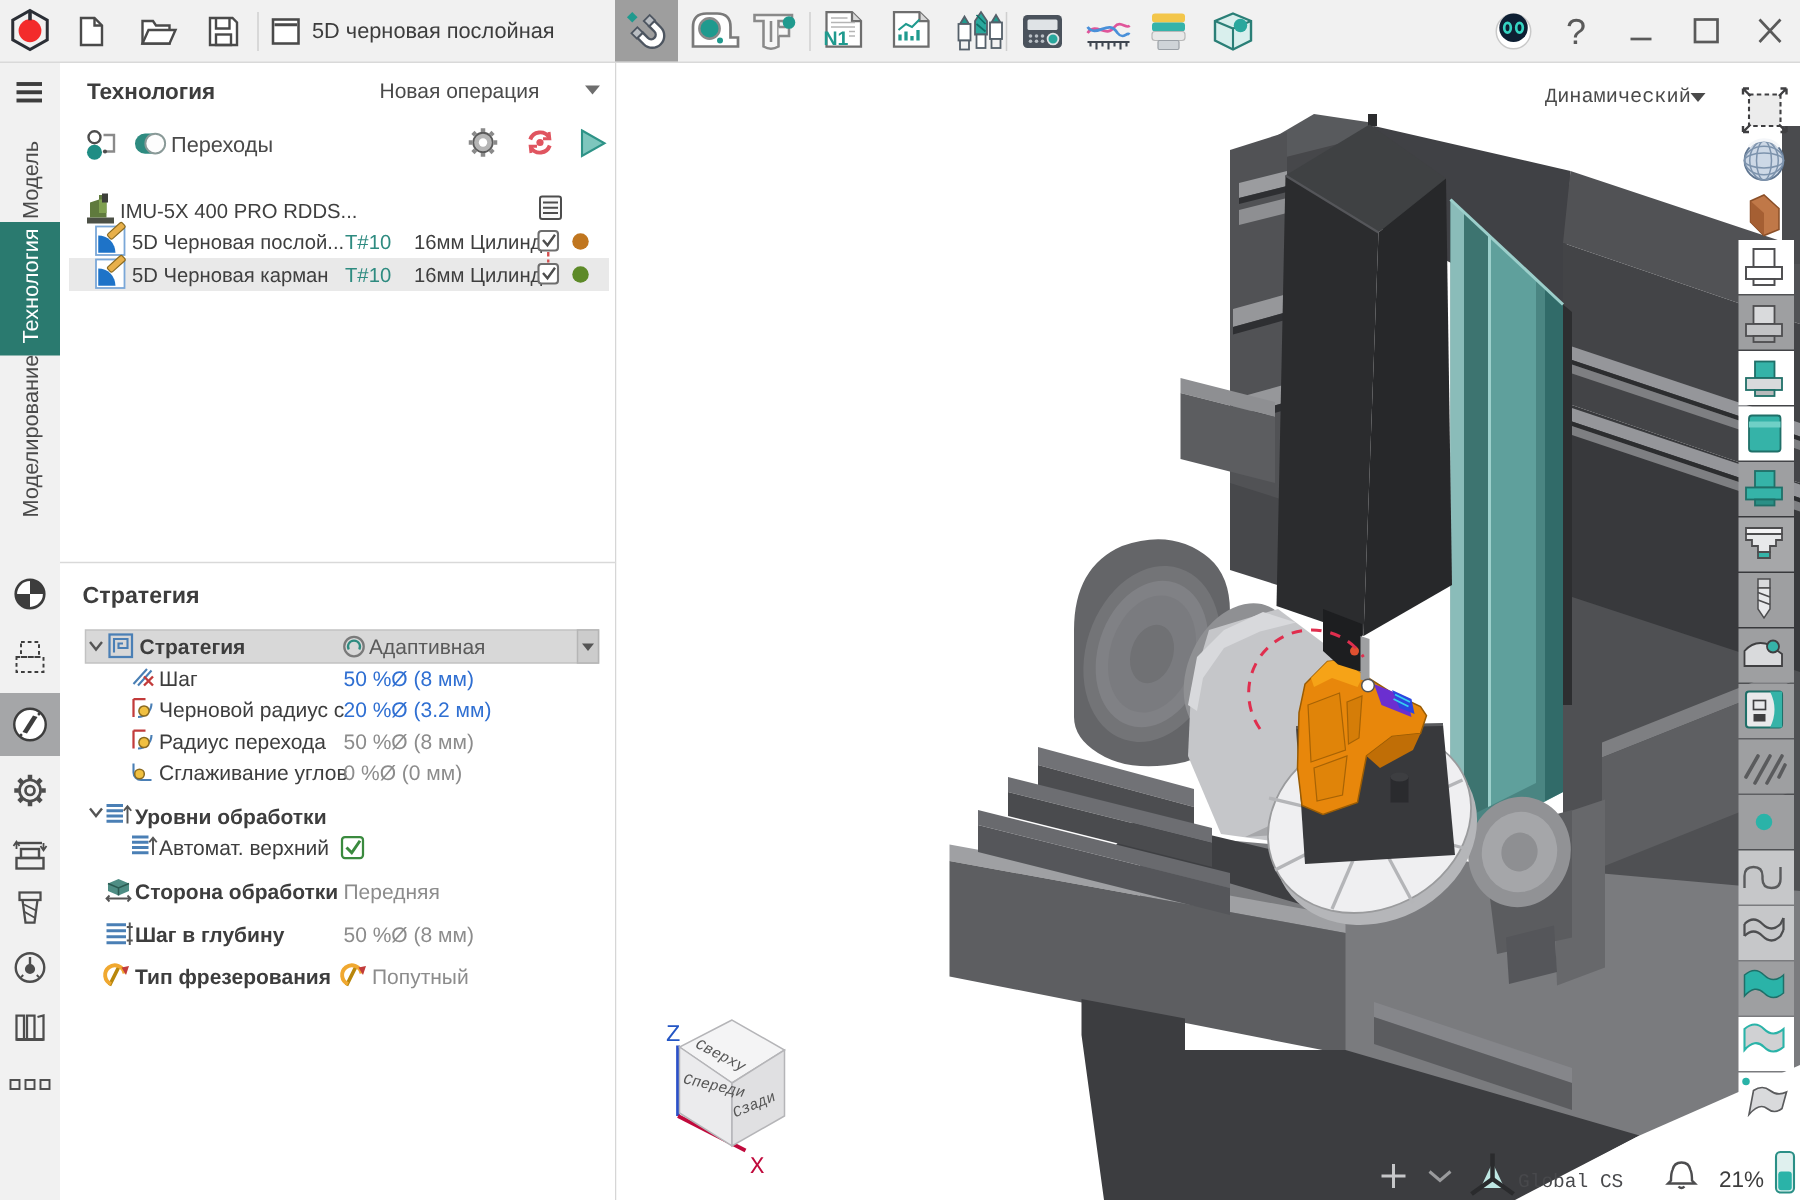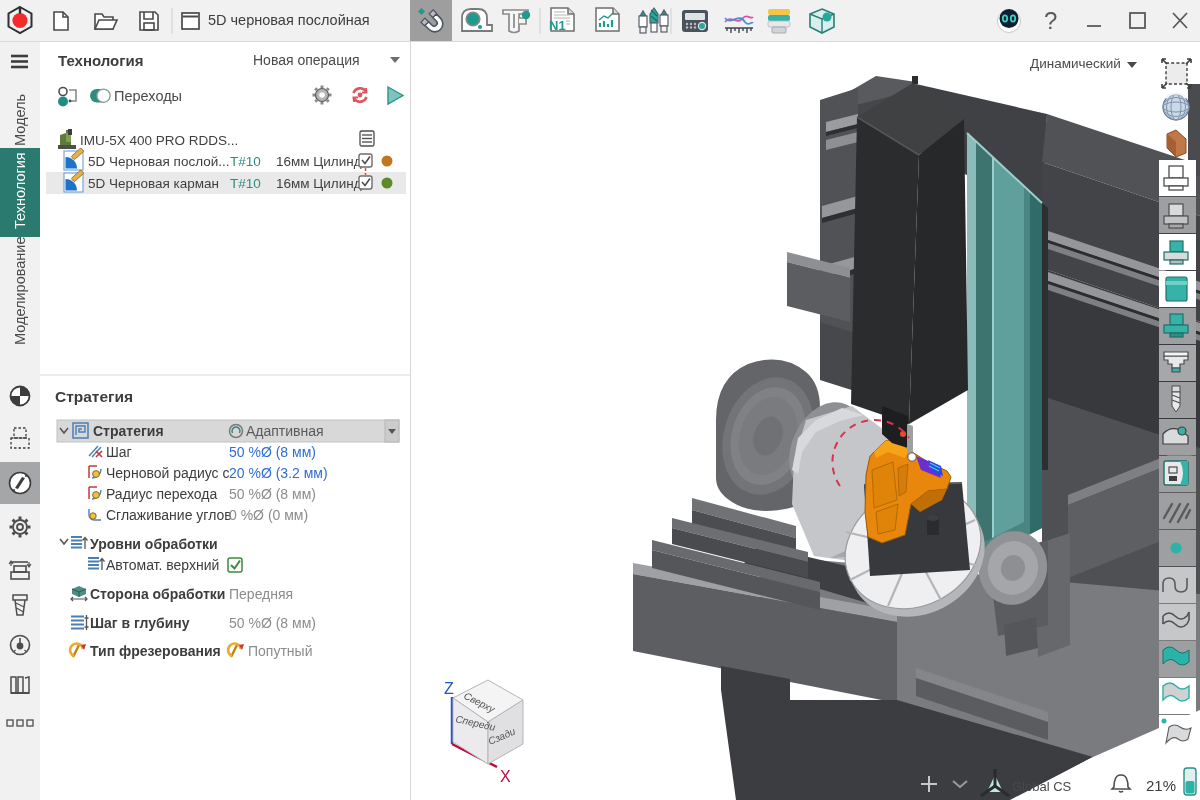--- a/index.html
+++ b/index.html
@@ -420,21 +420,21 @@
   <text x="50" y="614" font-size="14" font-weight="bold" fill="#3d3d3d">Тип фрезерования</text>
   <g transform="translate(189,601)">
     <path d="M2 14 L8 2" stroke="#b8860b" stroke-width="2.4" fill="none"></path>
     <path d="M3 13 A 6.5 6.5 0 1 1 12 6" stroke="#f0a830" stroke-width="2.6" fill="none"></path>
     <path d="M10 2 L13 7 L15 1" fill="#c23b3b" stroke="none"></path>
   </g>
   <text x="208" y="614" font-size="14" fill="#8c8c8c">Попутный</text>
 </svg>
 </div>
 
-<div style="position:absolute;left:411px;top:42px;width:789px;height:758px;background:#fff;">
+<div style="position:absolute;left:411px;top:42px;width:789px;height:758px;background:#fff;font-family:Liberation Mono, monospace;">
 <svg width="789" height="758" viewBox="411 42 789 758">
   <text x="1030" y="68" font-size="13.5" fill="#4a4a4a">Динамический</text>
   <path d="M1127 62 L1137 62 L1132 68 Z" fill="#4a4a4a"></path>
 
   <polygon points="828,108 876,80 916,86 916,140 828,140" fill="#46474a"></polygon>
   <polygon points="828,104 876,76 916,82 916,90 828,112" fill="#585a5d"></polygon>
   <polygon points="820,100 858,88 858,336 820,348" fill="#515255"></polygon>
   <polygon points="826,122 858,114 858,124 826,132" fill="#9b9c9f"></polygon>
   <polygon points="826,132 858,124 858,128 826,136" fill="#2e2f32"></polygon>
   <polygon points="826,140 858,132 858,142 826,150" fill="#8e8f92"></polygon>

